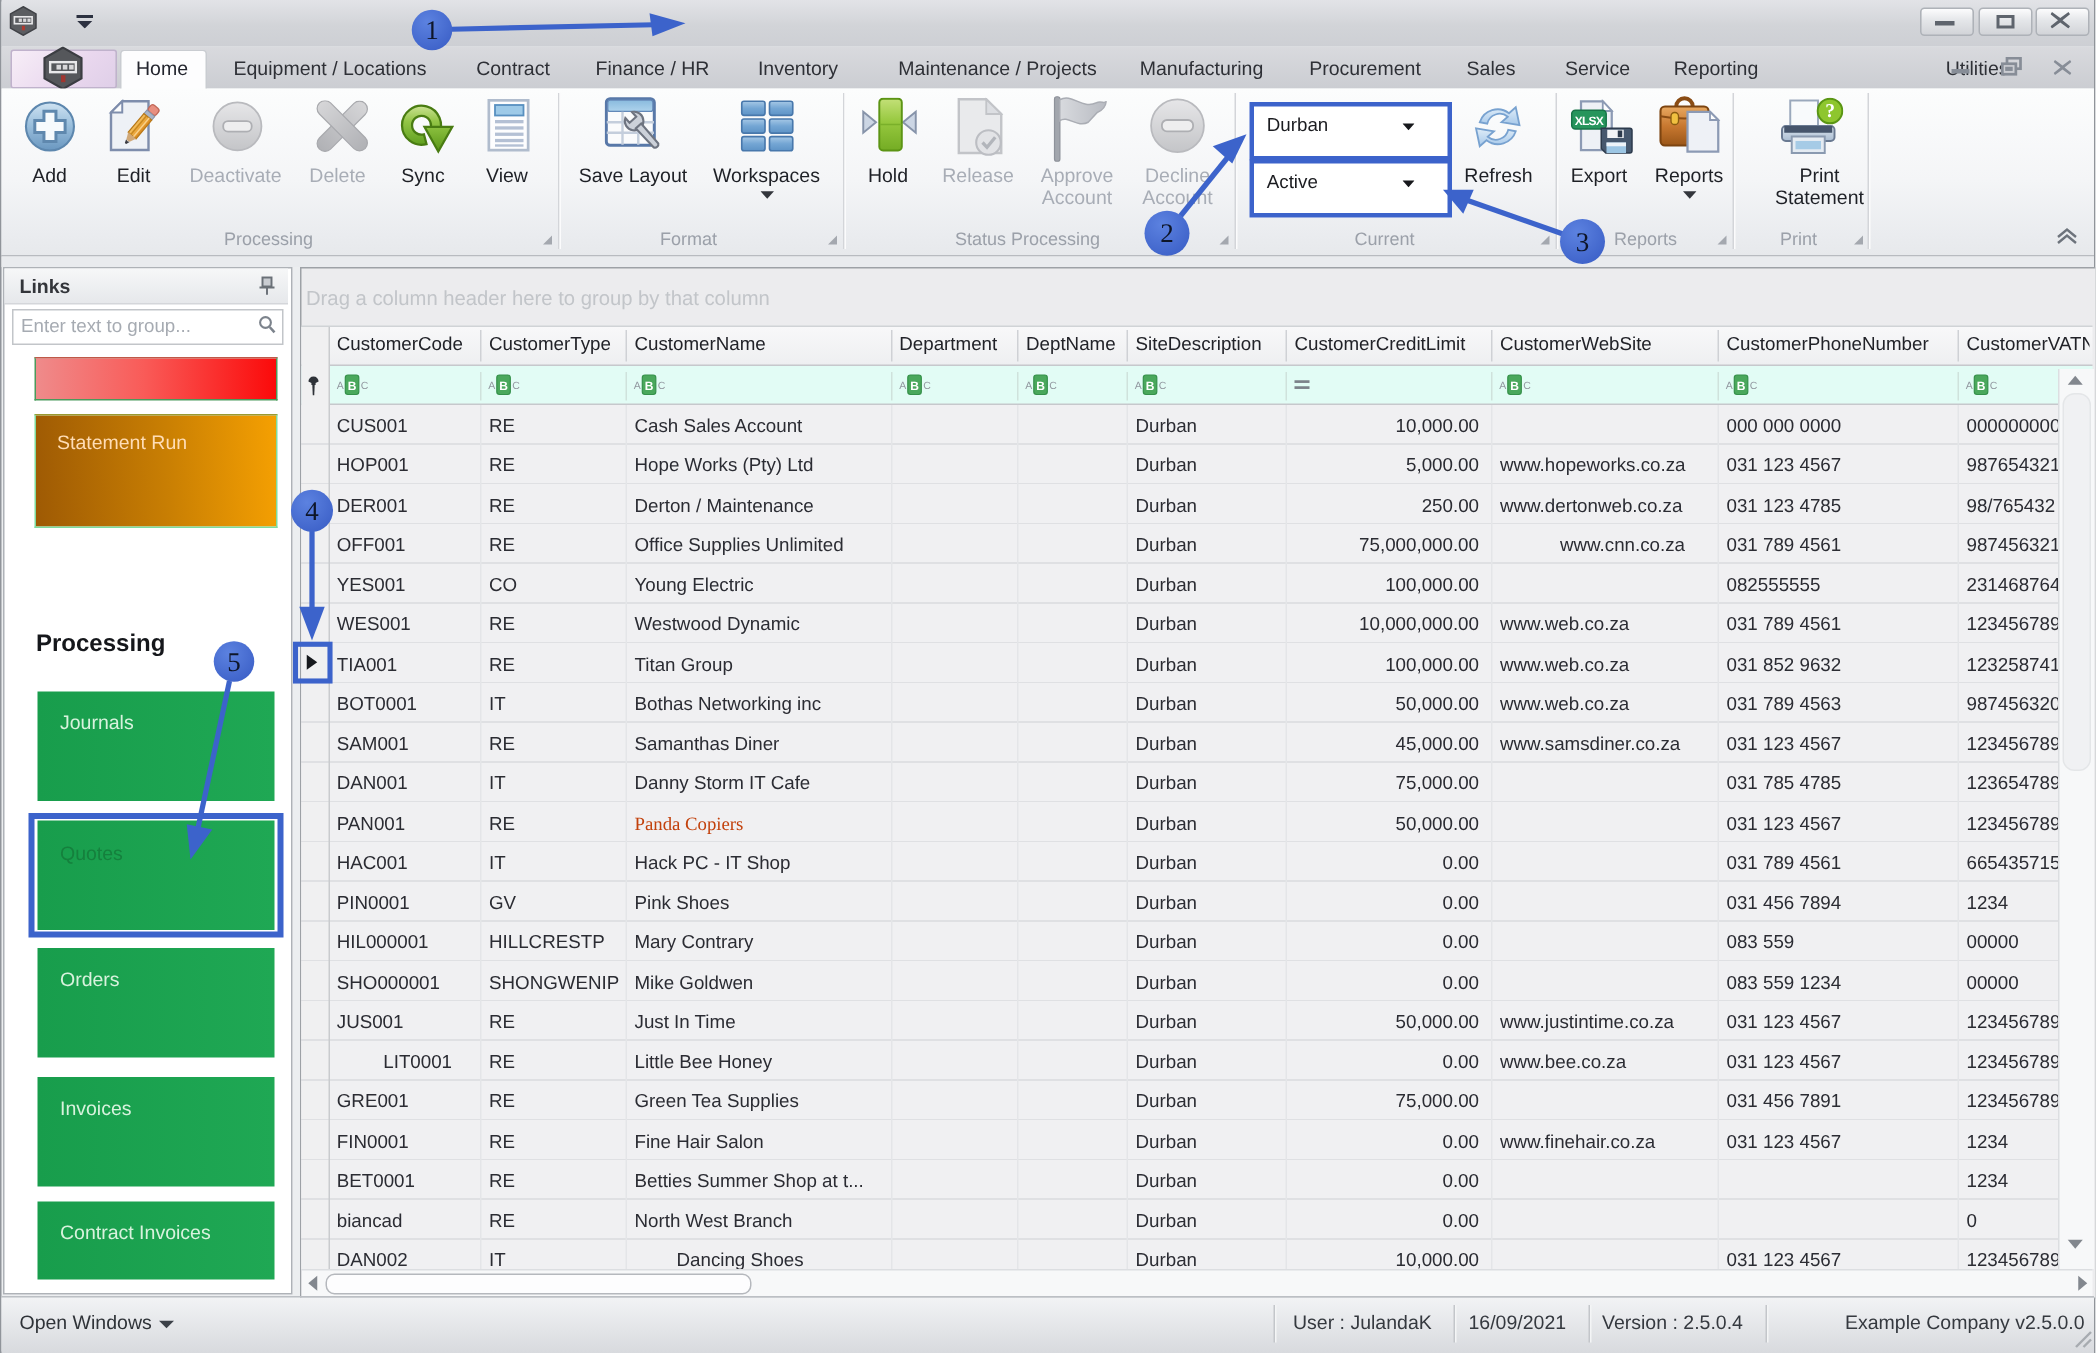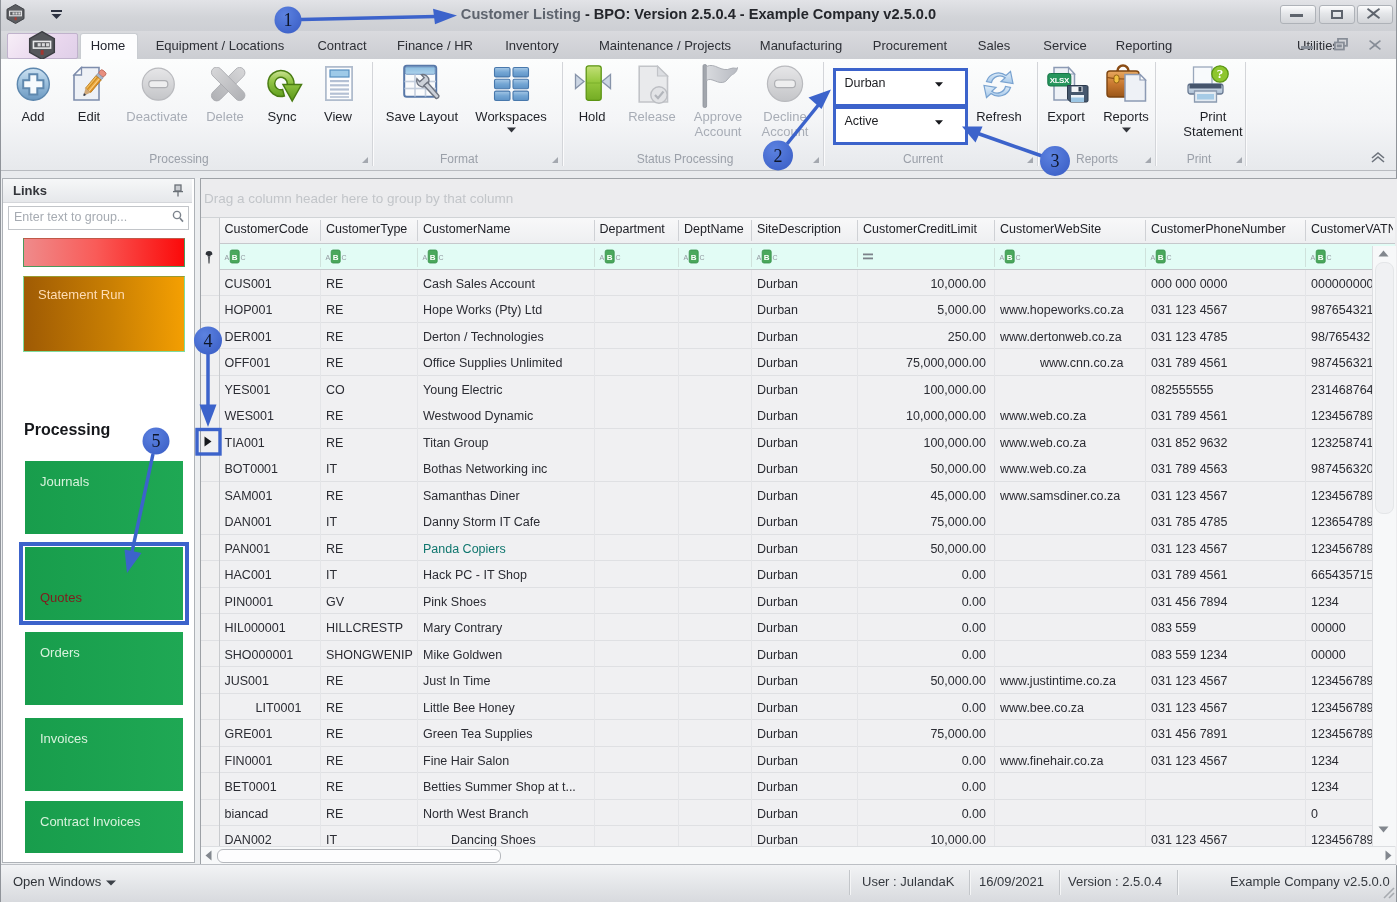--- a/index.html
+++ b/index.html
@@ -20,21 +20,20 @@
  <rect x="3.6" y="7.2" width="11.8" height="4.6" fill="none" stroke="#e8e8ea" stroke-width="1.1"></rect>
  <rect x="6.5" y="8.4" width="2.1" height="2.2" fill="#d8d8da"></rect>
       <rect x="9.4" y="8.4" width="2.1" height="2.2" fill="#d8d8da"></rect>
       <rect x="12.3" y="8.4" width="2.1" height="2.2" fill="#d8d8da"></rect>
  <rect x="8.6" y="13.2" width="2" height="3" fill="#b03a30"></rect>
 </svg>
 <svg class="a" style="left:50px;top:10px" width="13" height="9" viewBox="0 0 13 9">
  <rect x="1" y="0" width="11" height="2" fill="#2c3140"></rect>
       <polygon points="1.5,4 11.5,4 6.5,9" fill="#2c3140"></polygon>
 </svg>
-<div class="t" style="left:0;top:6px;width:1397px;text-align:center;font-weight:bold;font-size:14.6px;color:#24262b;"><span style="color:#5e646e;">Customer Listing</span> - BPO: Version 2.5.0.4 - Example Company v2.5.0.0</div>
 
 <div class="a" style="left:1280px;top:5px;width:34px;height:17px;border:1px solid #aeb2b8;border-radius:3px;background:linear-gradient(180deg,#fcfcfd,#e4e6e9 45%,#d2d4d8);"></div>
 <div class="a" style="left:1319px;top:5px;width:34px;height:17px;border:1px solid #aeb2b8;border-radius:3px;background:linear-gradient(180deg,#fcfcfd,#e4e6e9 45%,#d2d4d8);"></div>
 <div class="a" style="left:1357px;top:5px;width:34px;height:17px;border:1px solid #aeb2b8;border-radius:3px;background:linear-gradient(180deg,#fcfcfd,#e4e6e9 45%,#d2d4d8);"></div>
 
 <div class="a" style="left:1290px;top:14px;width:13px;height:3px;background:#5e646d;"></div>
 <div class="a" style="left:1331px;top:10px;width:8px;height:5px;border:2.5px solid #5e646d;"></div>
 <svg class="a" style="left:1367px;top:8px" width="13" height="11" viewBox="0 0 13 11">
       <path d="M1 0 L6.5 4 L12 0 L13 1.5 L8 5.5 L13 9.5 L12 11 L6.5 7 L1 11 L0 9.5 L5 5.5 L0 1.5 Z" fill="#5e646d"></path>
     </svg>
@@ -367,21 +366,21 @@
       <line x1="7.8" y1="8" x2="11" y2="11.6" stroke="#7c838c" stroke-width="1.7"></line>
     </svg>
 <div class="a" style="left:23px;top:238px;width:160px;height:27px;border:1px solid #4a9a5c;border-top-color:#c05848;background:linear-gradient(90deg,#ef8b8b,#f95b58 45%,#fb0a0a);"></div>
 <div class="a" style="left:23px;top:276px;width:160px;height:74px;border:1px solid #7edc9e;border-top-color:#9a9a30;background:linear-gradient(87deg,#9e5a04,#c97f03 55%,#f5a002);"></div>
 <div class="t" style="left:38px;top:287px;font-size:13px;color:#ffddb5;">Statement Run</div>
 <div class="t" style="left:24px;top:421px;font-weight:bold;font-size:16px;color:#15171b;">Processing</div>
 
 <div class="a" style="left:25px;top:461px;width:158px;height:73px;background:linear-gradient(90deg,#189d4c,#1fa854);"></div>
 <div class="t" style="left:40px;top:474px;font-size:13px;color:#d8f2dd;">Journals</div>
 <div class="a" style="left:25px;top:546.5px;width:158px;height:73px;background:linear-gradient(90deg,#189d4c,#1fa854);"></div>
-<div class="t" style="left:40px;top:590px;font-size:13px;color:#7f1d1d;">Quotes</div>
+<div class="t" style="left:40px;top:561px;font-size:13px;color:#15803d;">Quotes</div>
 <div class="a" style="left:25px;top:632px;width:158px;height:73px;background:linear-gradient(90deg,#189d4c,#1fa854);"></div>
 <div class="t" style="left:40px;top:645px;font-size:13px;color:#d8f2dd;">Orders</div>
 <div class="a" style="left:25px;top:717.5px;width:158px;height:73px;background:linear-gradient(90deg,#189d4c,#1fa854);"></div>
 <div class="t" style="left:40px;top:730.5px;font-size:13px;color:#d8f2dd;">Invoices</div>
 <div class="a" style="left:25px;top:800.5px;width:158px;height:52.5px;background:linear-gradient(90deg,#189d4c,#1fa854);"></div>
 <div class="t" style="left:40px;top:813.5px;font-size:13px;color:#d8f2dd;">Contract Invoices</div>
 <div class="a" style="left:18.5px;top:541.5px;width:162px;height:75px;border:4px solid #3c63cb;"></div>
 <div class="a" style="left:200px;top:177.5px;width:1196px;height:686.0px;background:#ececee;border:1px solid #9da1a6;"></div>
 <div class="t" style="left:204px;top:191px;font-size:13.5px;color:#c2c5c9;">Drag a column header here to group by that column</div>
 <div class="hline" style="left:201px;top:216.8px;width:1194px;background:#d0d3d6;"></div>
@@ -503,21 +502,21 @@
 <div class="t" style="left:224.5px;top:303.40000000000003px;font-size:12.5px;color:#2b2c33;">HOP001</div>
 <div class="t" style="left:326px;top:303.40000000000003px;font-size:12.5px;color:#2b2c33;">RE</div>
 <div class="t" style="left:423px;top:303.40000000000003px;font-size:12.5px;color:#2b2c33;">Hope Works (Pty) Ltd</div>
 <div class="t" style="left:757px;top:303.40000000000003px;font-size:12.5px;color:#2b2c33;">Durban</div>
 <div class="t" style="left:857px;top:303.40000000000003px;width:129px;text-align:right;font-size:12.5px;color:#2b2c33;">5,000.00</div>
 <div class="t" style="left:1000px;top:303.40000000000003px;font-size:12.5px;color:#2b2c33;">www.hopeworks.co.za</div>
 <div class="t" style="left:1151px;top:303.40000000000003px;font-size:12.5px;color:#2b2c33;">031 123 4567</div>
 <div class="t" style="left:1311px;top:303.40000000000003px;font-size:12.5px;color:#2b2c33;max-width:62px;overflow:hidden;">987654321</div>
 <div class="t" style="left:224.5px;top:329.90000000000003px;font-size:12.5px;color:#2b2c33;">DER001</div>
 <div class="t" style="left:326px;top:329.90000000000003px;font-size:12.5px;color:#2b2c33;">RE</div>
-<div class="t" style="left:423px;top:329.90000000000003px;font-size:12.5px;color:#2b2c33;">Derton / Technologies</div>
+<div class="t" style="left:423px;top:329.90000000000003px;font-size:12.5px;color:#2b2c33;">Derton / Maintenance</div>
 <div class="t" style="left:757px;top:329.90000000000003px;font-size:12.5px;color:#2b2c33;">Durban</div>
 <div class="t" style="left:857px;top:329.90000000000003px;width:129px;text-align:right;font-size:12.5px;color:#2b2c33;">250.00</div>
 <div class="t" style="left:1000px;top:329.90000000000003px;font-size:12.5px;color:#2b2c33;">www.dertonweb.co.za</div>
 <div class="t" style="left:1151px;top:329.90000000000003px;font-size:12.5px;color:#2b2c33;">031 123 4785</div>
 <div class="t" style="left:1311px;top:329.90000000000003px;font-size:12.5px;color:#2b2c33;max-width:62px;overflow:hidden;">98/765432</div>
 <div class="t" style="left:224.5px;top:356.40000000000003px;font-size:12.5px;color:#2b2c33;">OFF001</div>
 <div class="t" style="left:326px;top:356.40000000000003px;font-size:12.5px;color:#2b2c33;">RE</div>
 <div class="t" style="left:423px;top:356.40000000000003px;font-size:12.5px;color:#2b2c33;">Office Supplies Unlimited</div>
 <div class="t" style="left:757px;top:356.40000000000003px;font-size:12.5px;color:#2b2c33;">Durban</div>
 <div class="t" style="left:857px;top:356.40000000000003px;width:129px;text-align:right;font-size:12.5px;color:#2b2c33;">75,000,000.00</div>
@@ -565,21 +564,21 @@
 <div class="t" style="left:1311px;top:488.90000000000003px;font-size:12.5px;color:#2b2c33;max-width:62px;overflow:hidden;">123456789</div>
 <div class="t" style="left:224.5px;top:515.4px;font-size:12.5px;color:#2b2c33;">DAN001</div>
 <div class="t" style="left:326px;top:515.4px;font-size:12.5px;color:#2b2c33;">IT</div>
 <div class="t" style="left:423px;top:515.4px;font-size:12.5px;color:#2b2c33;">Danny Storm IT Cafe</div>
 <div class="t" style="left:757px;top:515.4px;font-size:12.5px;color:#2b2c33;">Durban</div>
 <div class="t" style="left:857px;top:515.4px;width:129px;text-align:right;font-size:12.5px;color:#2b2c33;">75,000.00</div>
 <div class="t" style="left:1151px;top:515.4px;font-size:12.5px;color:#2b2c33;">031 785 4785</div>
 <div class="t" style="left:1311px;top:515.4px;font-size:12.5px;color:#2b2c33;max-width:62px;overflow:hidden;">123654789</div>
 <div class="t" style="left:224.5px;top:541.9px;font-size:12.5px;color:#2b2c33;">PAN001</div>
 <div class="t" style="left:326px;top:541.9px;font-size:12.5px;color:#2b2c33;">RE</div>
-<div class="t" style="left:423px;top:541.9px;font-size:12.5px;color:#0f766e;">Panda Copiers</div>
+<div class="t" style="left:423px;top:541.9px;font-size:12.5px;color:#c2410c;font-family:Liberation Serif, serif;">Panda Copiers</div>
 <div class="t" style="left:757px;top:541.9px;font-size:12.5px;color:#2b2c33;">Durban</div>
 <div class="t" style="left:857px;top:541.9px;width:129px;text-align:right;font-size:12.5px;color:#2b2c33;">50,000.00</div>
 <div class="t" style="left:1151px;top:541.9px;font-size:12.5px;color:#2b2c33;">031 123 4567</div>
 <div class="t" style="left:1311px;top:541.9px;font-size:12.5px;color:#2b2c33;max-width:62px;overflow:hidden;">123456789</div>
 <div class="t" style="left:224.5px;top:568.4px;font-size:12.5px;color:#2b2c33;">HAC001</div>
 <div class="t" style="left:326px;top:568.4px;font-size:12.5px;color:#2b2c33;">IT</div>
 <div class="t" style="left:423px;top:568.4px;font-size:12.5px;color:#2b2c33;">Hack PC - IT Shop</div>
 <div class="t" style="left:757px;top:568.4px;font-size:12.5px;color:#2b2c33;">Durban</div>
 <div class="t" style="left:857px;top:568.4px;width:129px;text-align:right;font-size:12.5px;color:#2b2c33;">0.00</div>
 <div class="t" style="left:1151px;top:568.4px;font-size:12.5px;color:#2b2c33;">031 789 4561</div>

